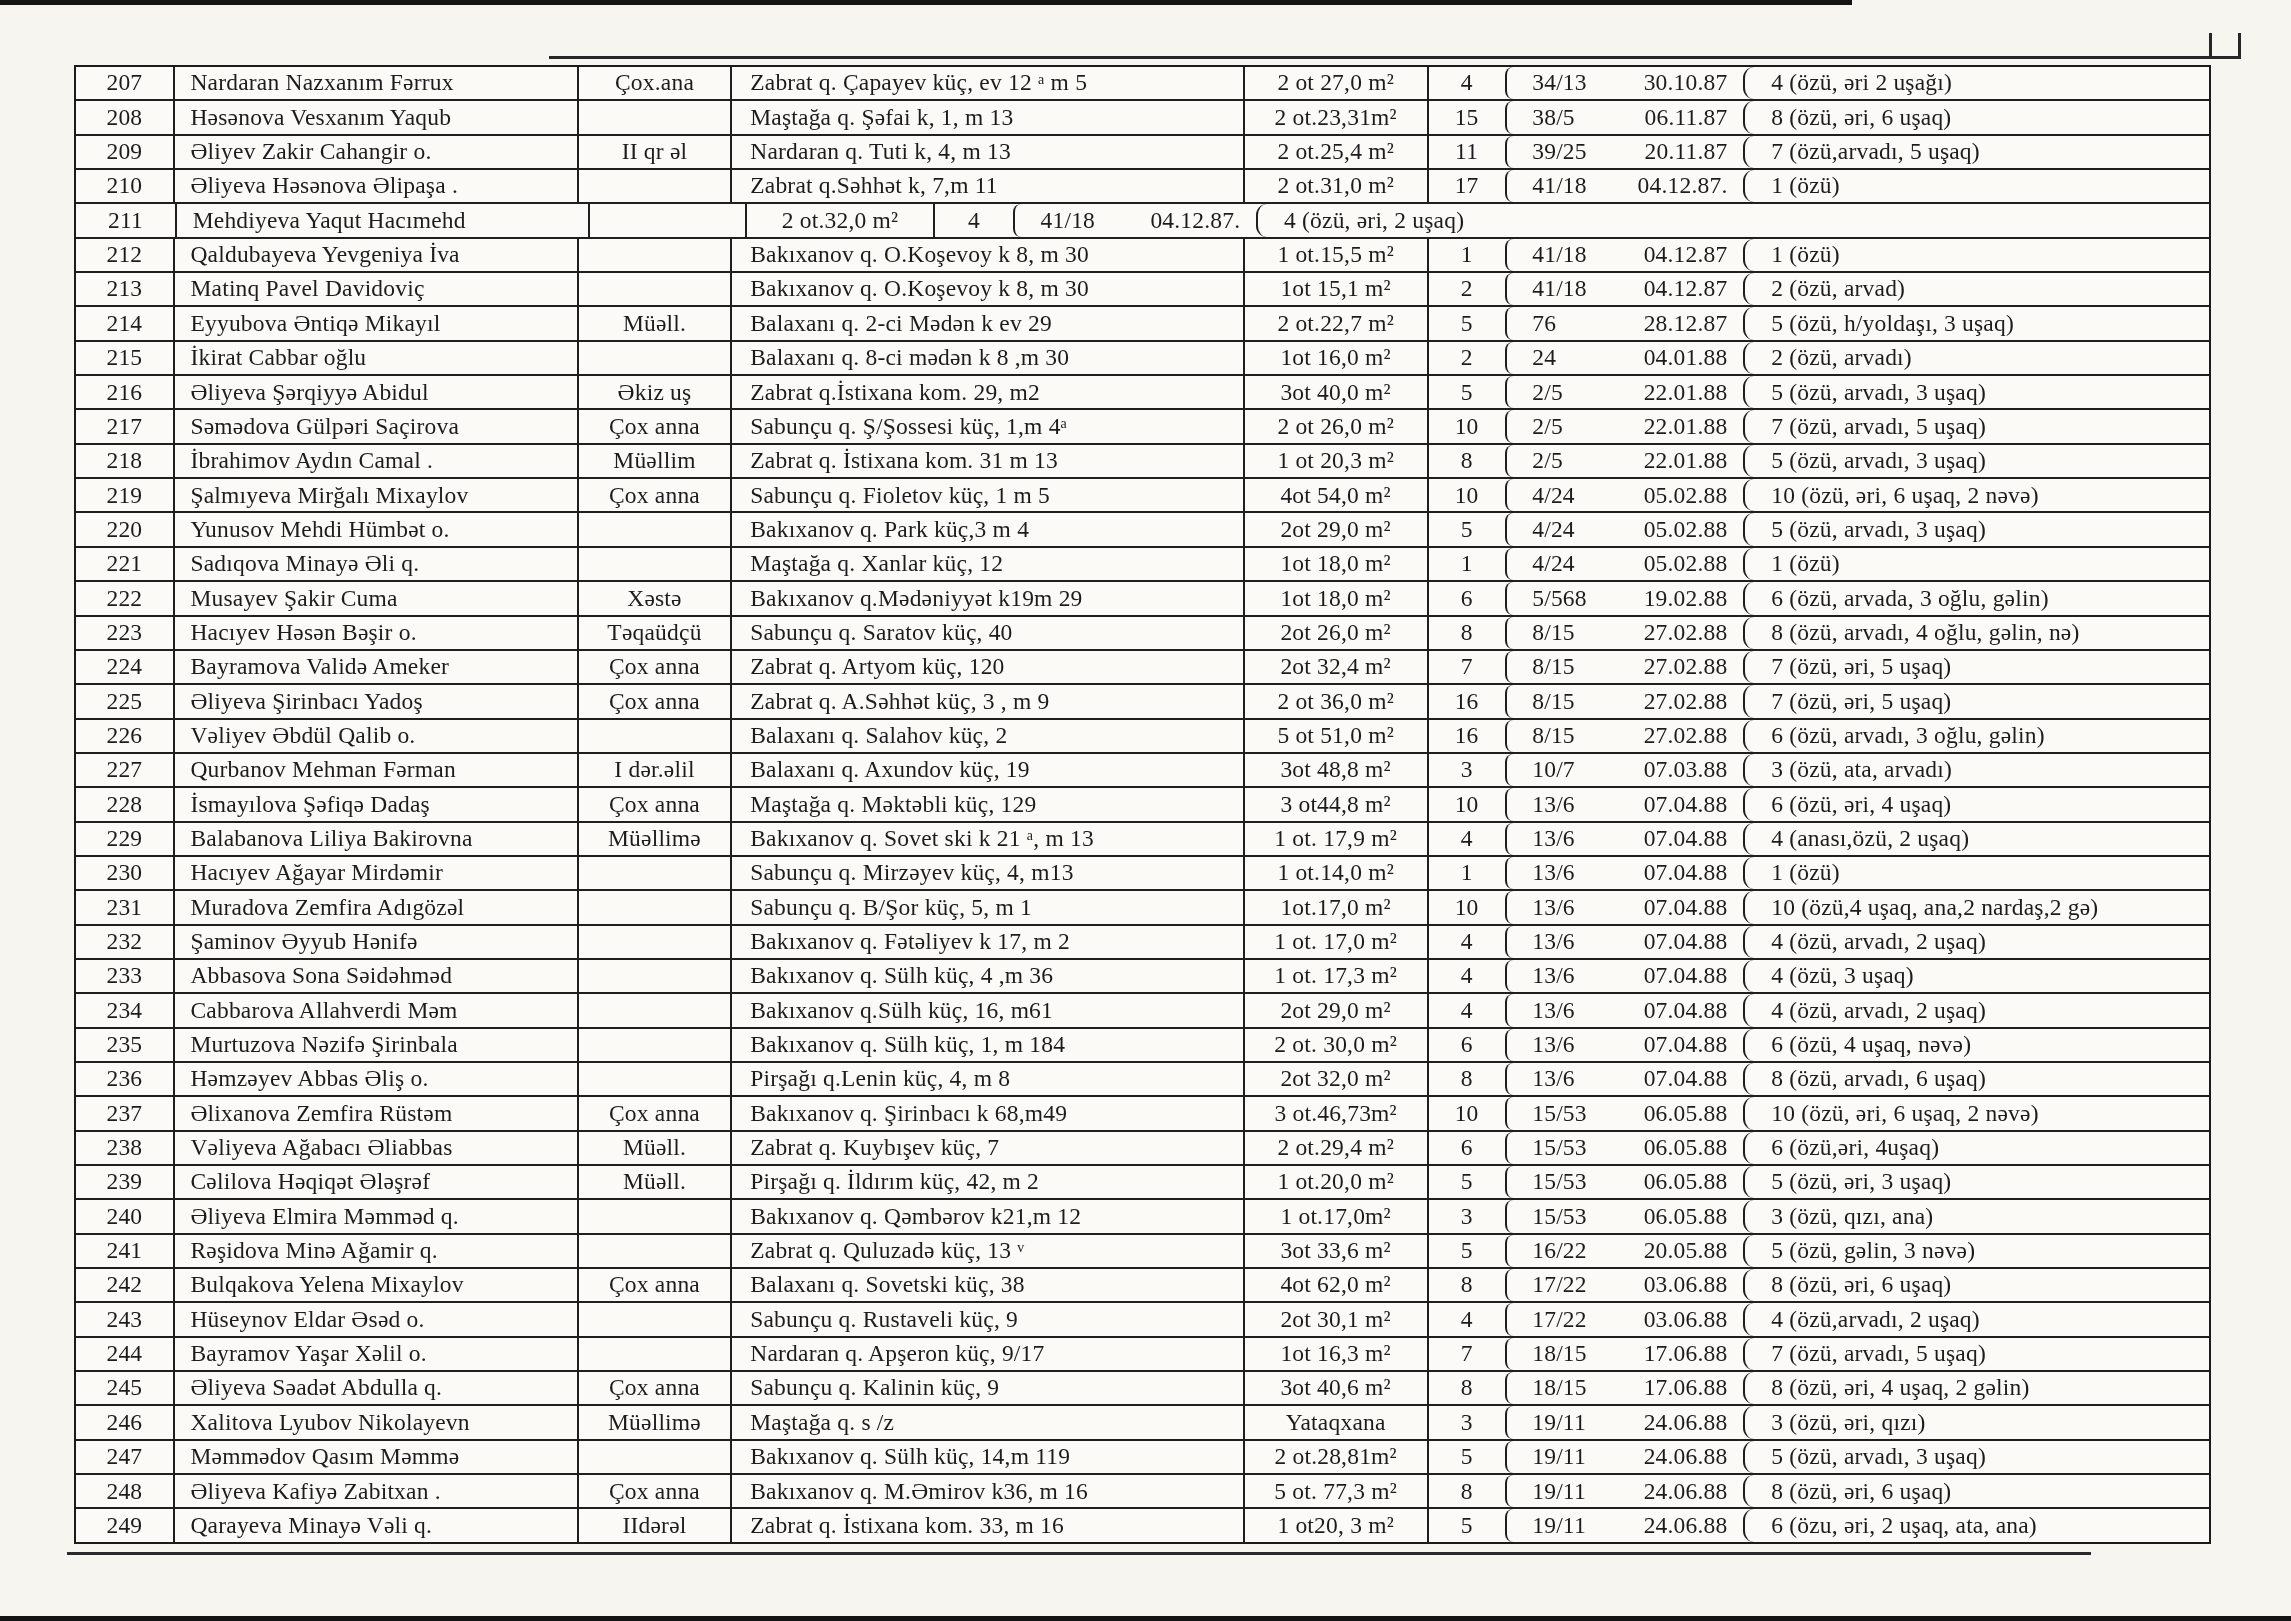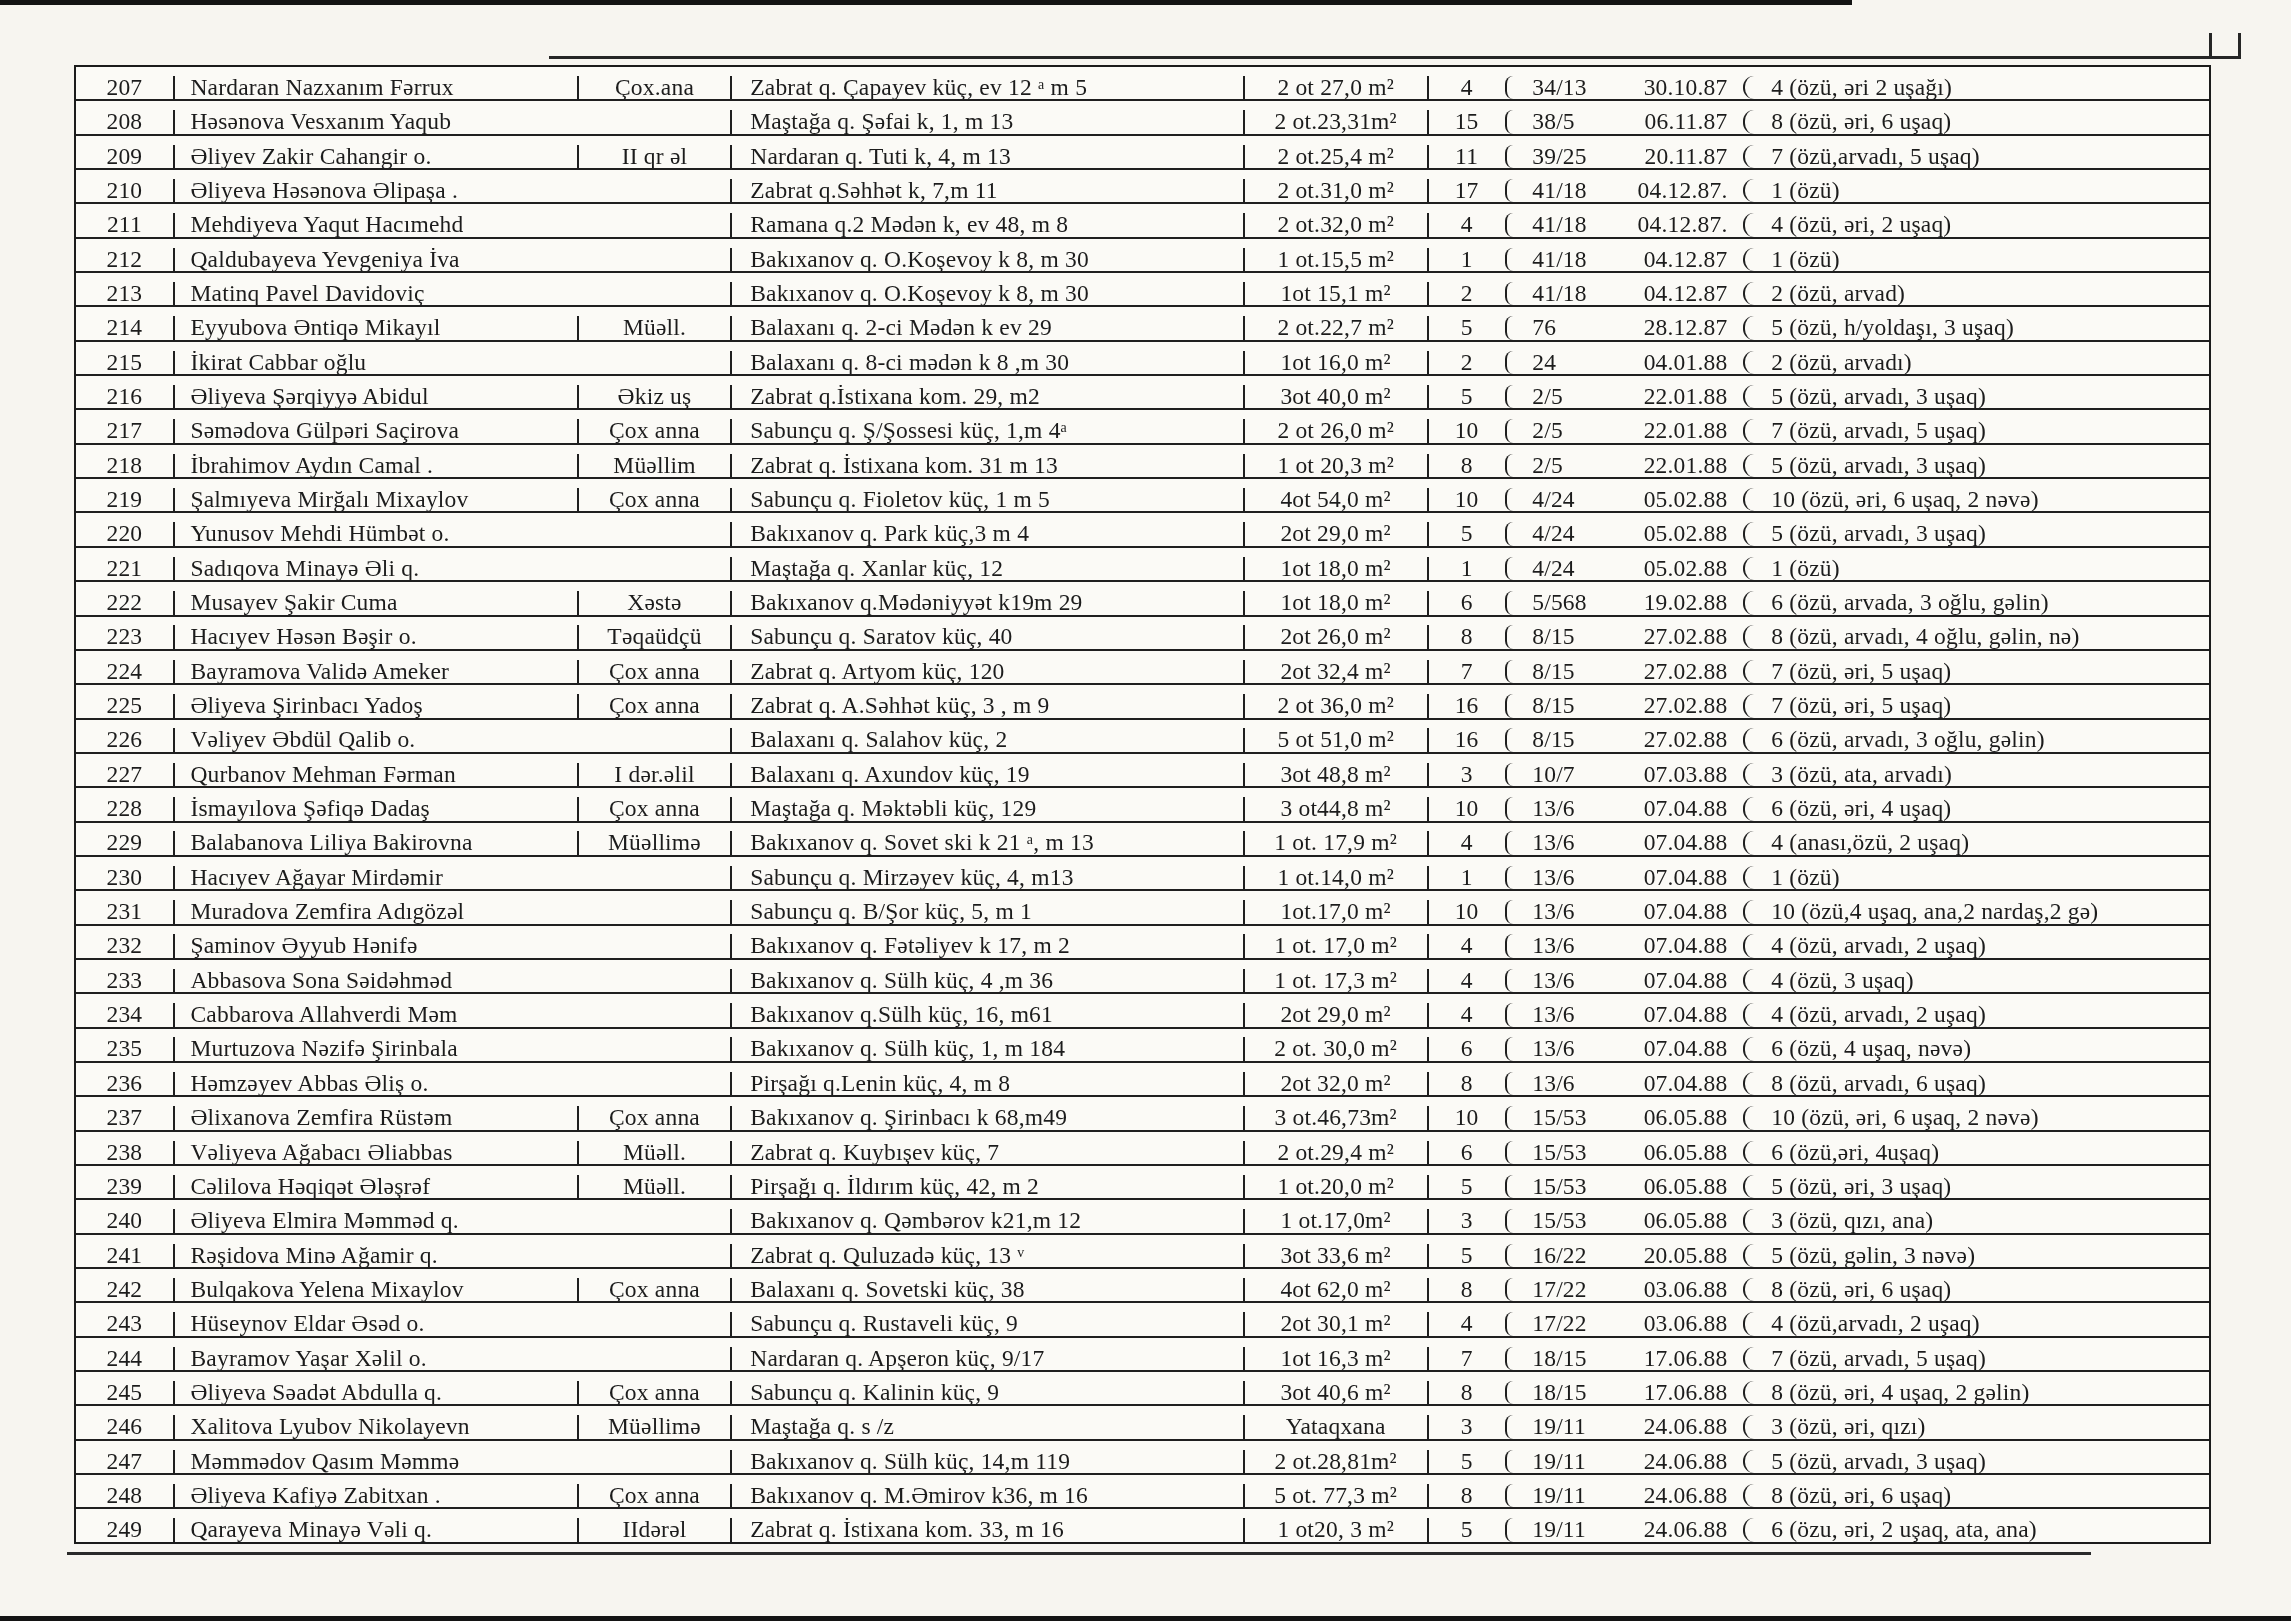--- a/index.html
+++ b/index.html
@@ -23,21 +23,20 @@
     position:absolute;left:74px;top:65px;width:2137px;height:1479px;
     display:flex;flex-direction:column;
     border:2.9px solid #1b1b1b;
     background:#fbfaf6;
     box-sizing:border-box;
   }
   .row{
     flex:1 1 0;display:flex;min-height:0;
     border-top:2px solid #1f1f1f;
     box-sizing:border-box;
-    align-items:flex-end;
   }
   .row:first-child{border-top:none;}
   .cell{
     box-sizing:border-box;border-left:2px solid #1f1f1f;
     font-size:23.5px;line-height:1.0;
     display:flex;align-items:center;
     white-space:nowrap;overflow:hidden;
     letter-spacing:0.2px;
   }
   .cell:first-child{border-left:none;}
@@ -114,21 +113,20 @@
       <span>41/18</span>
       <span>04.12.87.</span>
     </div>
     <div class="cell c-fam">1 (özü)</div>
   </div>
 
   <div class="row">
     <div class="cell c-no">211</div>
     <div class="cell c-name">Mehdiyeva Yaqut Hacımehd</div>
     <div class="cell c-cat"></div>
-    <div class="cell c-addr">Ramana q.2 Mədən k, ev 48, m 8</div>
     <div class="cell c-area">2 ot.32,0 m²</div>
     <div class="cell c-count">4</div>
     <div class="cell c-reg">
       <span>41/18</span>
       <span>04.12.87.</span>
     </div>
     <div class="cell c-fam">4 (özü, əri, 2 uşaq)</div>
   </div>
 
   <div class="row">

